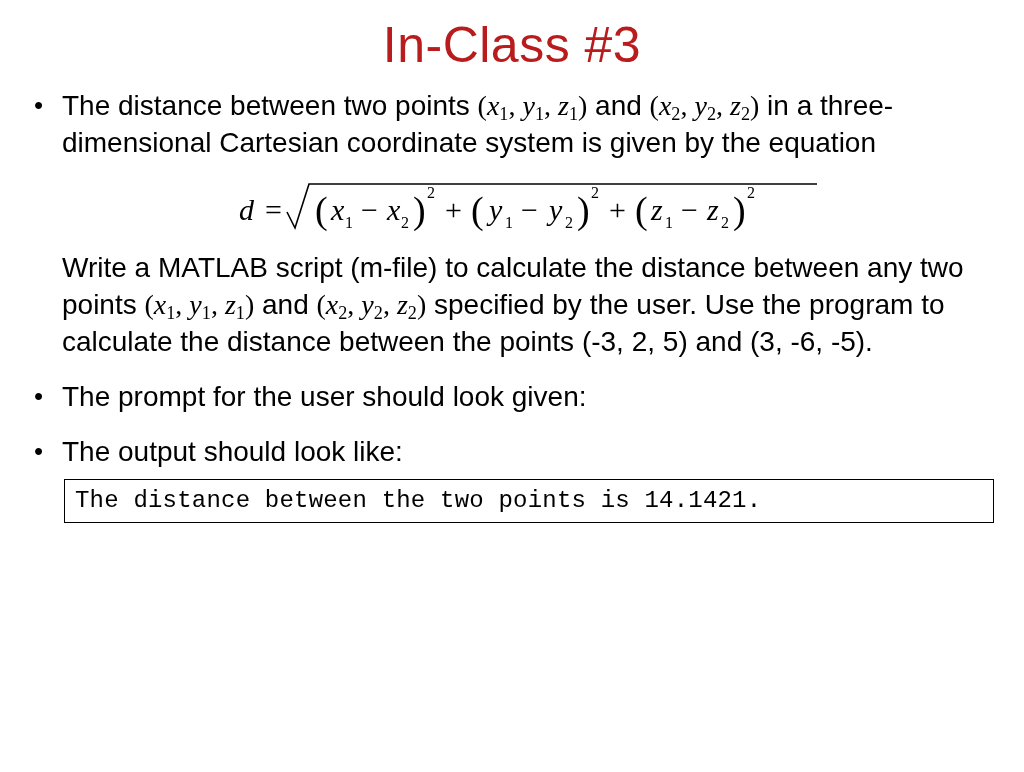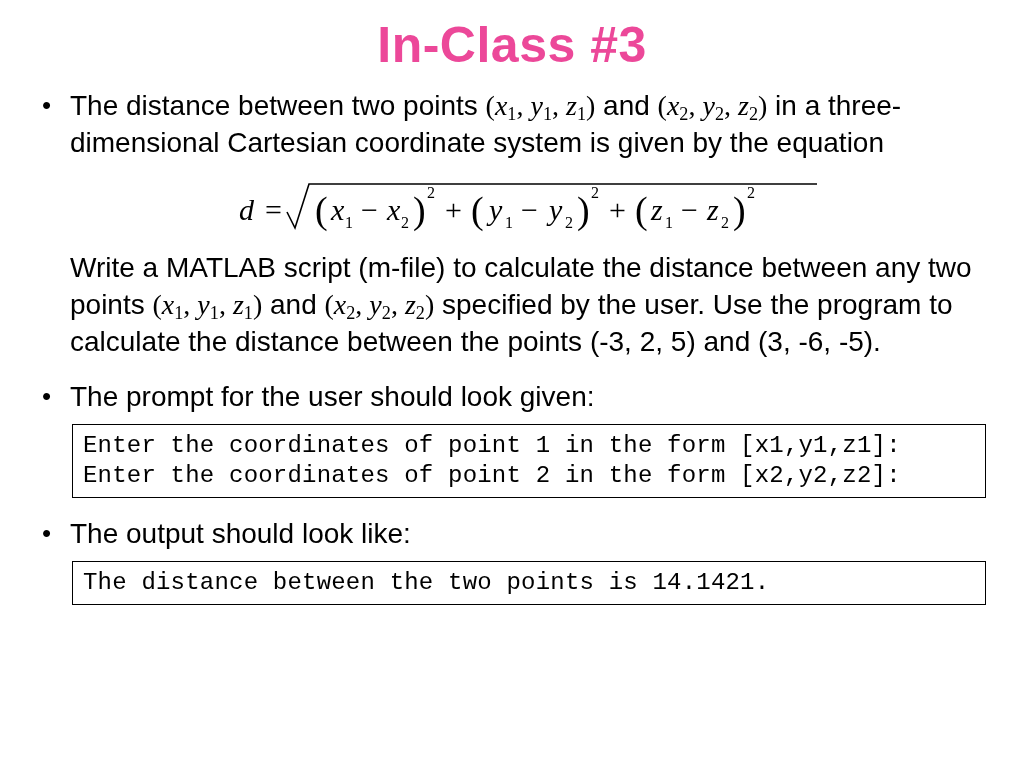--- a/index.html
+++ b/index.html
@@ -14,28 +14,28 @@
   }
   .slide {
     box-sizing: border-box;
     width: 1024px;
     height: 772px;
     padding: 12px 28px 12px 28px;
   }
   .title {
     text-align: center;
     font-size: 50px;
-    color: #ec4899;
-    font-weight: 700;
+    color: #b91c1c;
+    font-weight: 400;
     margin: 4px 0 14px 0;
     letter-spacing: 0.5px;
   }
   ul.top {
     list-style: none;
-    margin: 8px;
+    margin: 0;
     padding: 0 0 12px 34px;
   }
   ul.top > li {
     position: relative;
     font-size: 28px;
     line-height: 1.32;
     margin-bottom: 18px;
     color: #000;
     font-weight: 400;
   }
@@ -135,22 +135,20 @@
         </svg>
       </div>
 
       <div class="para2">
         <span>Write a </span><span class="bold">MATLAB script (m-file)</span><span> to calculate the distance between any two points </span><span class="math-up">(</span><span class="math-var">x</span><sub class="math-up">1</sub><span class="math-up">, </span><span class="math-var">y</span><sub class="math-up">1</sub><span class="math-up">, </span><span class="math-var">z</span><sub class="math-up">1</sub><span class="math-up">)</span><span> and </span><span class="math-up">(</span><span class="math-var">x</span><sub class="math-up">2</sub><span class="math-up">, </span><span class="math-var">y</span><sub class="math-up">2</sub><span class="math-up">, </span><span class="math-var">z</span><sub class="math-up">2</sub><span class="math-up">)</span><span> specified by the user. Use the program to calculate the distance between the points (-3, 2, 5) and (3, -6, -5).</span>
       </div>
     </li>
 
     <li>
       <span>The prompt for the user should look given:</span>
-      <div class="codebox">Enter the coordinates of point 1 in the form [x1,y1,z1]:
-Enter the coordinates of point 2 in the form [x2,y2,z2]:</div>
     </li>
 
     <li>
       <span>The output should look like:</span>
       <div class="codebox">The distance between the two points is 14.1421.</div>
     </li>
 
   </ul>
 </div>
 

